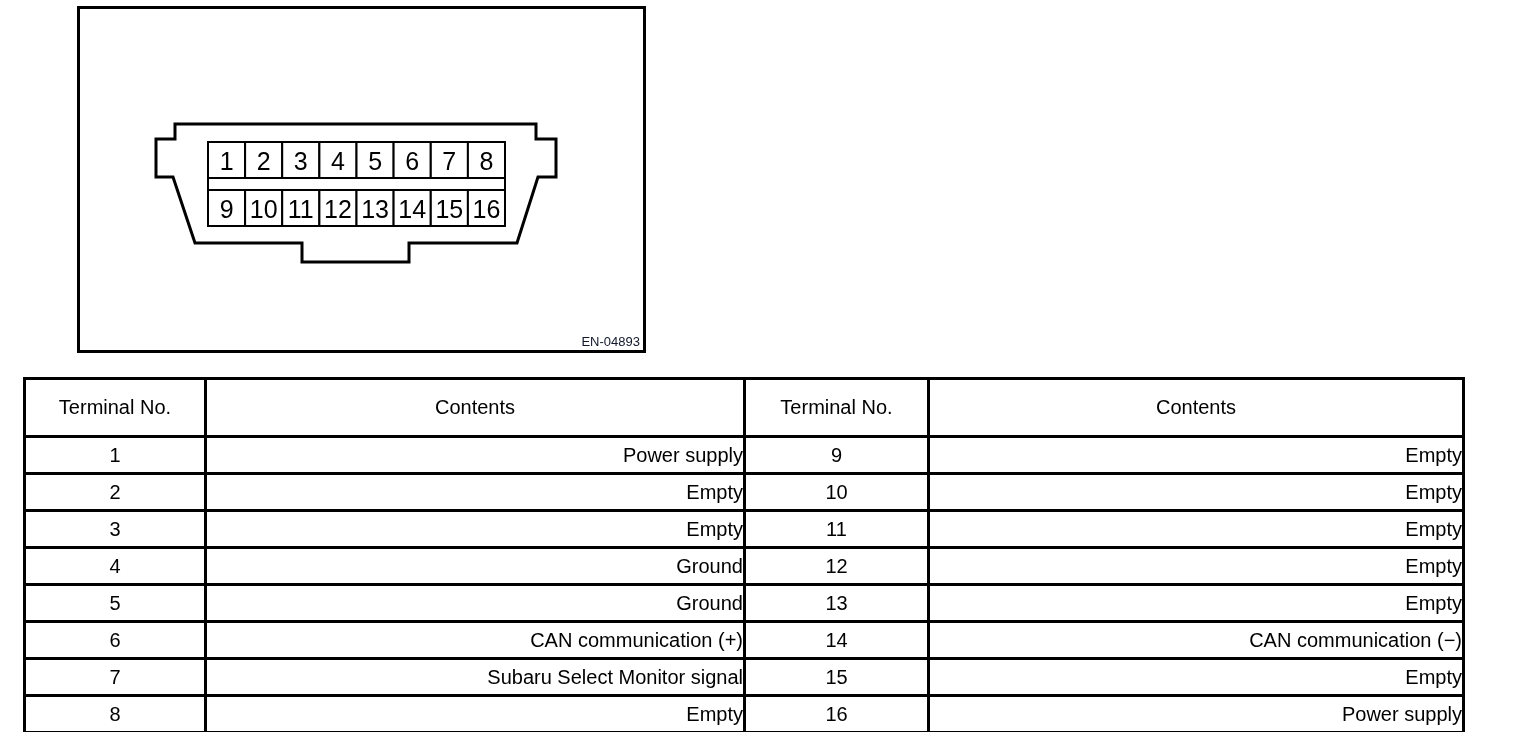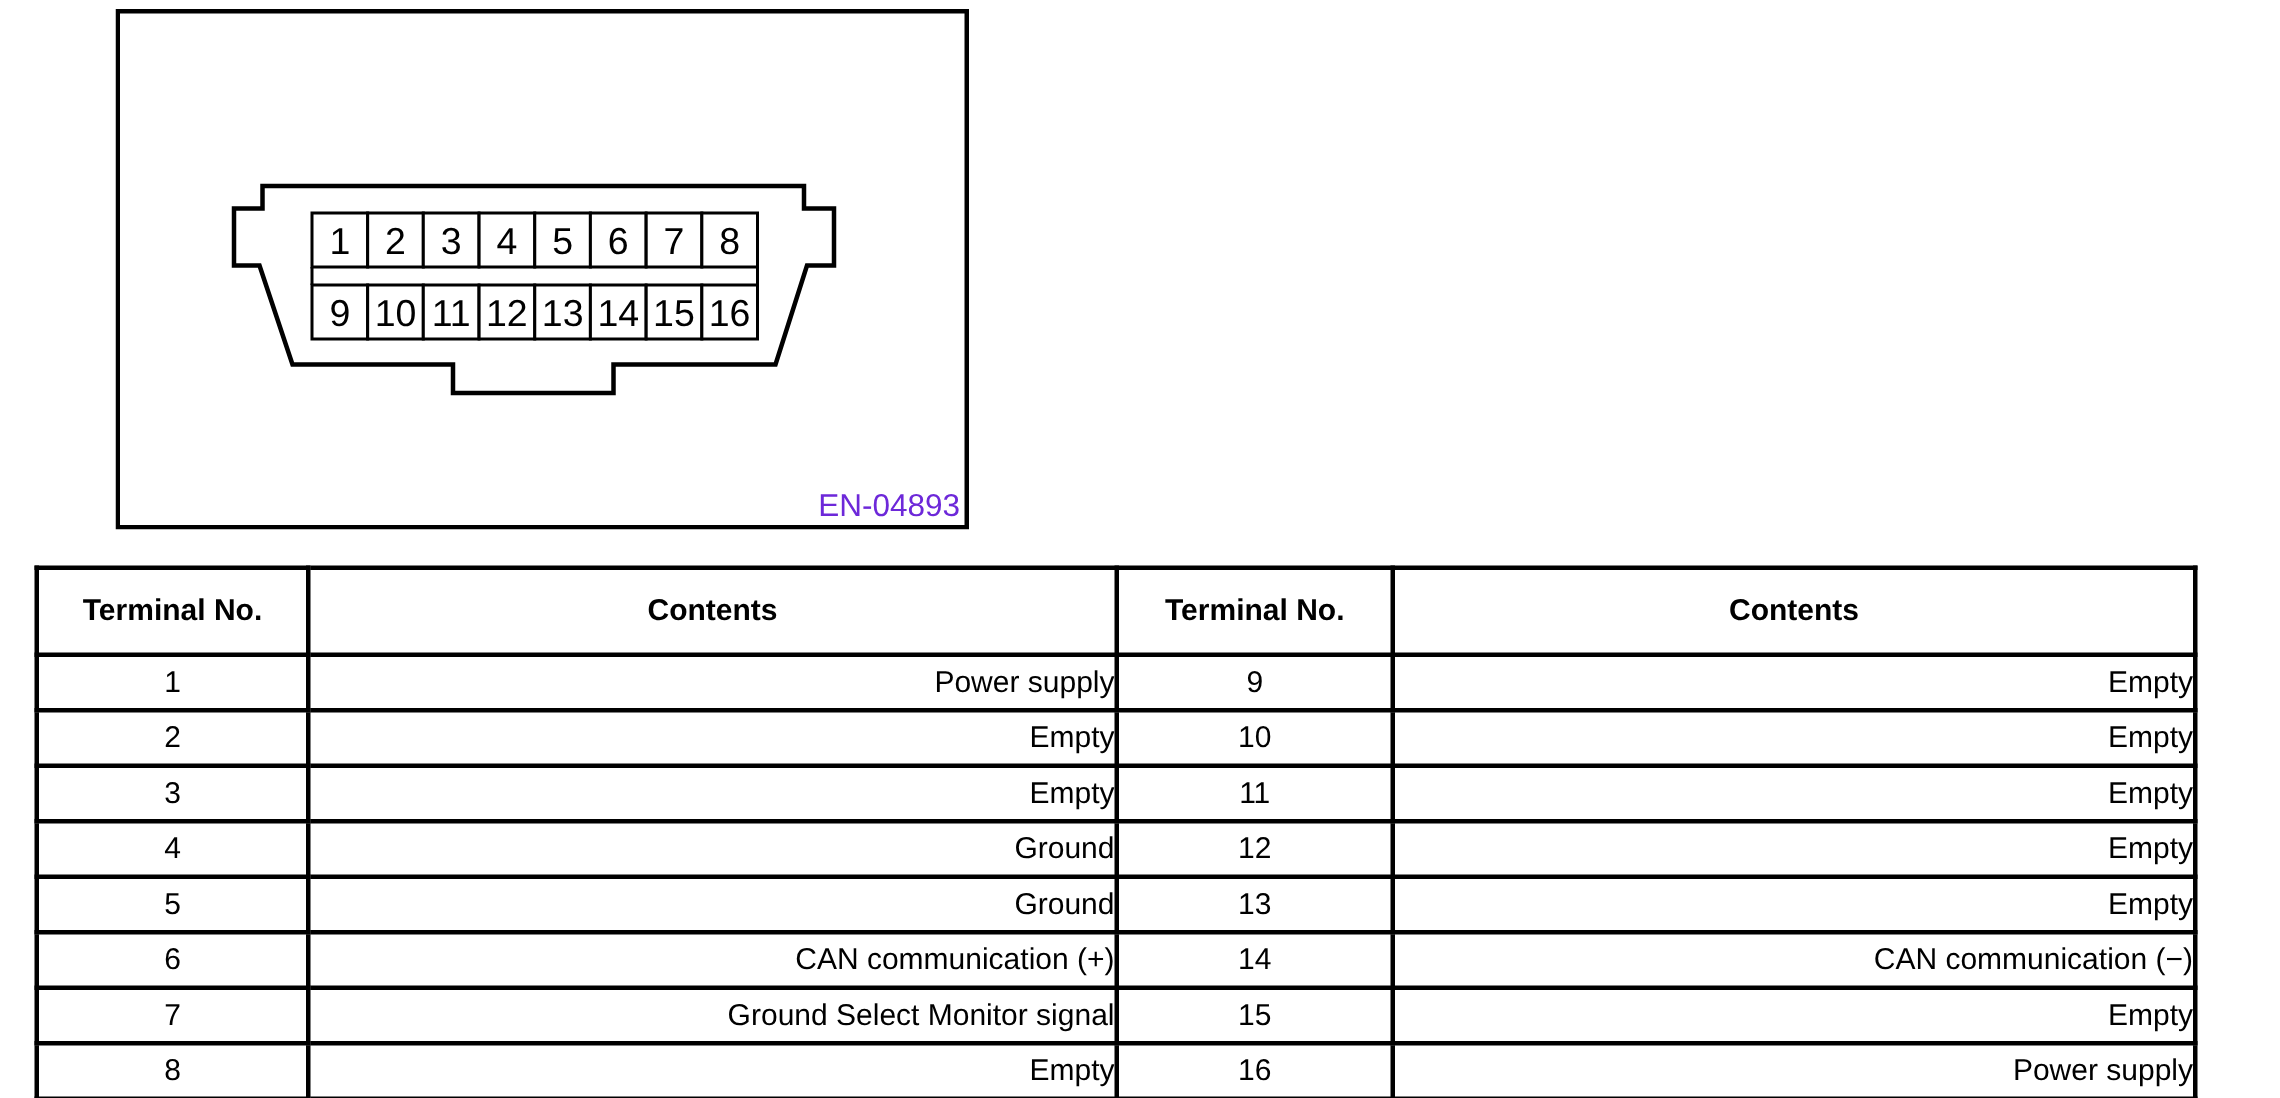--- a/index.html
+++ b/index.html
@@ -9,34 +9,34 @@
     overflow:hidden;
   }
   .page{position:relative;width:1520px;height:732px;background:#fff;}
 
   
   .diagram-panel{position:absolute;left:77px;top:6px;width:569px;height:347px;}
   .diagram-panel svg{display:block;width:569px;height:347px;}
   .pin-num{font-family:"Liberation Sans", sans-serif;font-size:25px;fill:#000;}
   .fig-code{
     position:absolute;right:6px;bottom:5px;
-    font-size:21px;line-height:1;color:#6d28d9;
+    font-size:13px;line-height:1;color:#0f172a;
   }
 
   
   table.terminal-table{
     position:absolute;left:23px;top:377px;width:1439px;
     border-collapse:collapse;table-layout:fixed;
     font-size:20px;background:#fff;
   }
   .terminal-table th,.terminal-table td{
     border:3px solid #000;background:#fff;overflow:hidden;white-space:nowrap;
   }
   .terminal-table th{
-    height:31px;font-weight:bold;text-align:center;padding:12px;
+    height:31px;font-weight:normal;text-align:center;padding:12px;
   }
   .terminal-table td{height:34px;padding:0;vertical-align:middle;}
   .terminal-table td.num{text-align:center;}
   .terminal-table td.contents{text-align:right;padding-left:12px;}
   col.c-no{width:181px;}
   col.c-contents-l{width:539px;}
   col.c-no2{width:184px;}
   col.c-contents-r{width:535px;}
 </style>
 </head>
@@ -144,21 +144,21 @@
         <td class="contents">Empty</td>
       </tr>
       <tr>
         <td class="num">6</td>
         <td class="contents">CAN communication (+)</td>
         <td class="num">14</td>
         <td class="contents">CAN communication (−)</td>
       </tr>
       <tr>
         <td class="num">7</td>
-        <td class="contents">Ground Select Monitor signal</td>
+        <td class="contents">Subaru Select Monitor signal</td>
         <td class="num">15</td>
         <td class="contents">Empty</td>
       </tr>
       <tr>
         <td class="num">8</td>
         <td class="contents">Empty</td>
         <td class="num">16</td>
         <td class="contents">Power supply</td>
       </tr>
     </tbody>

